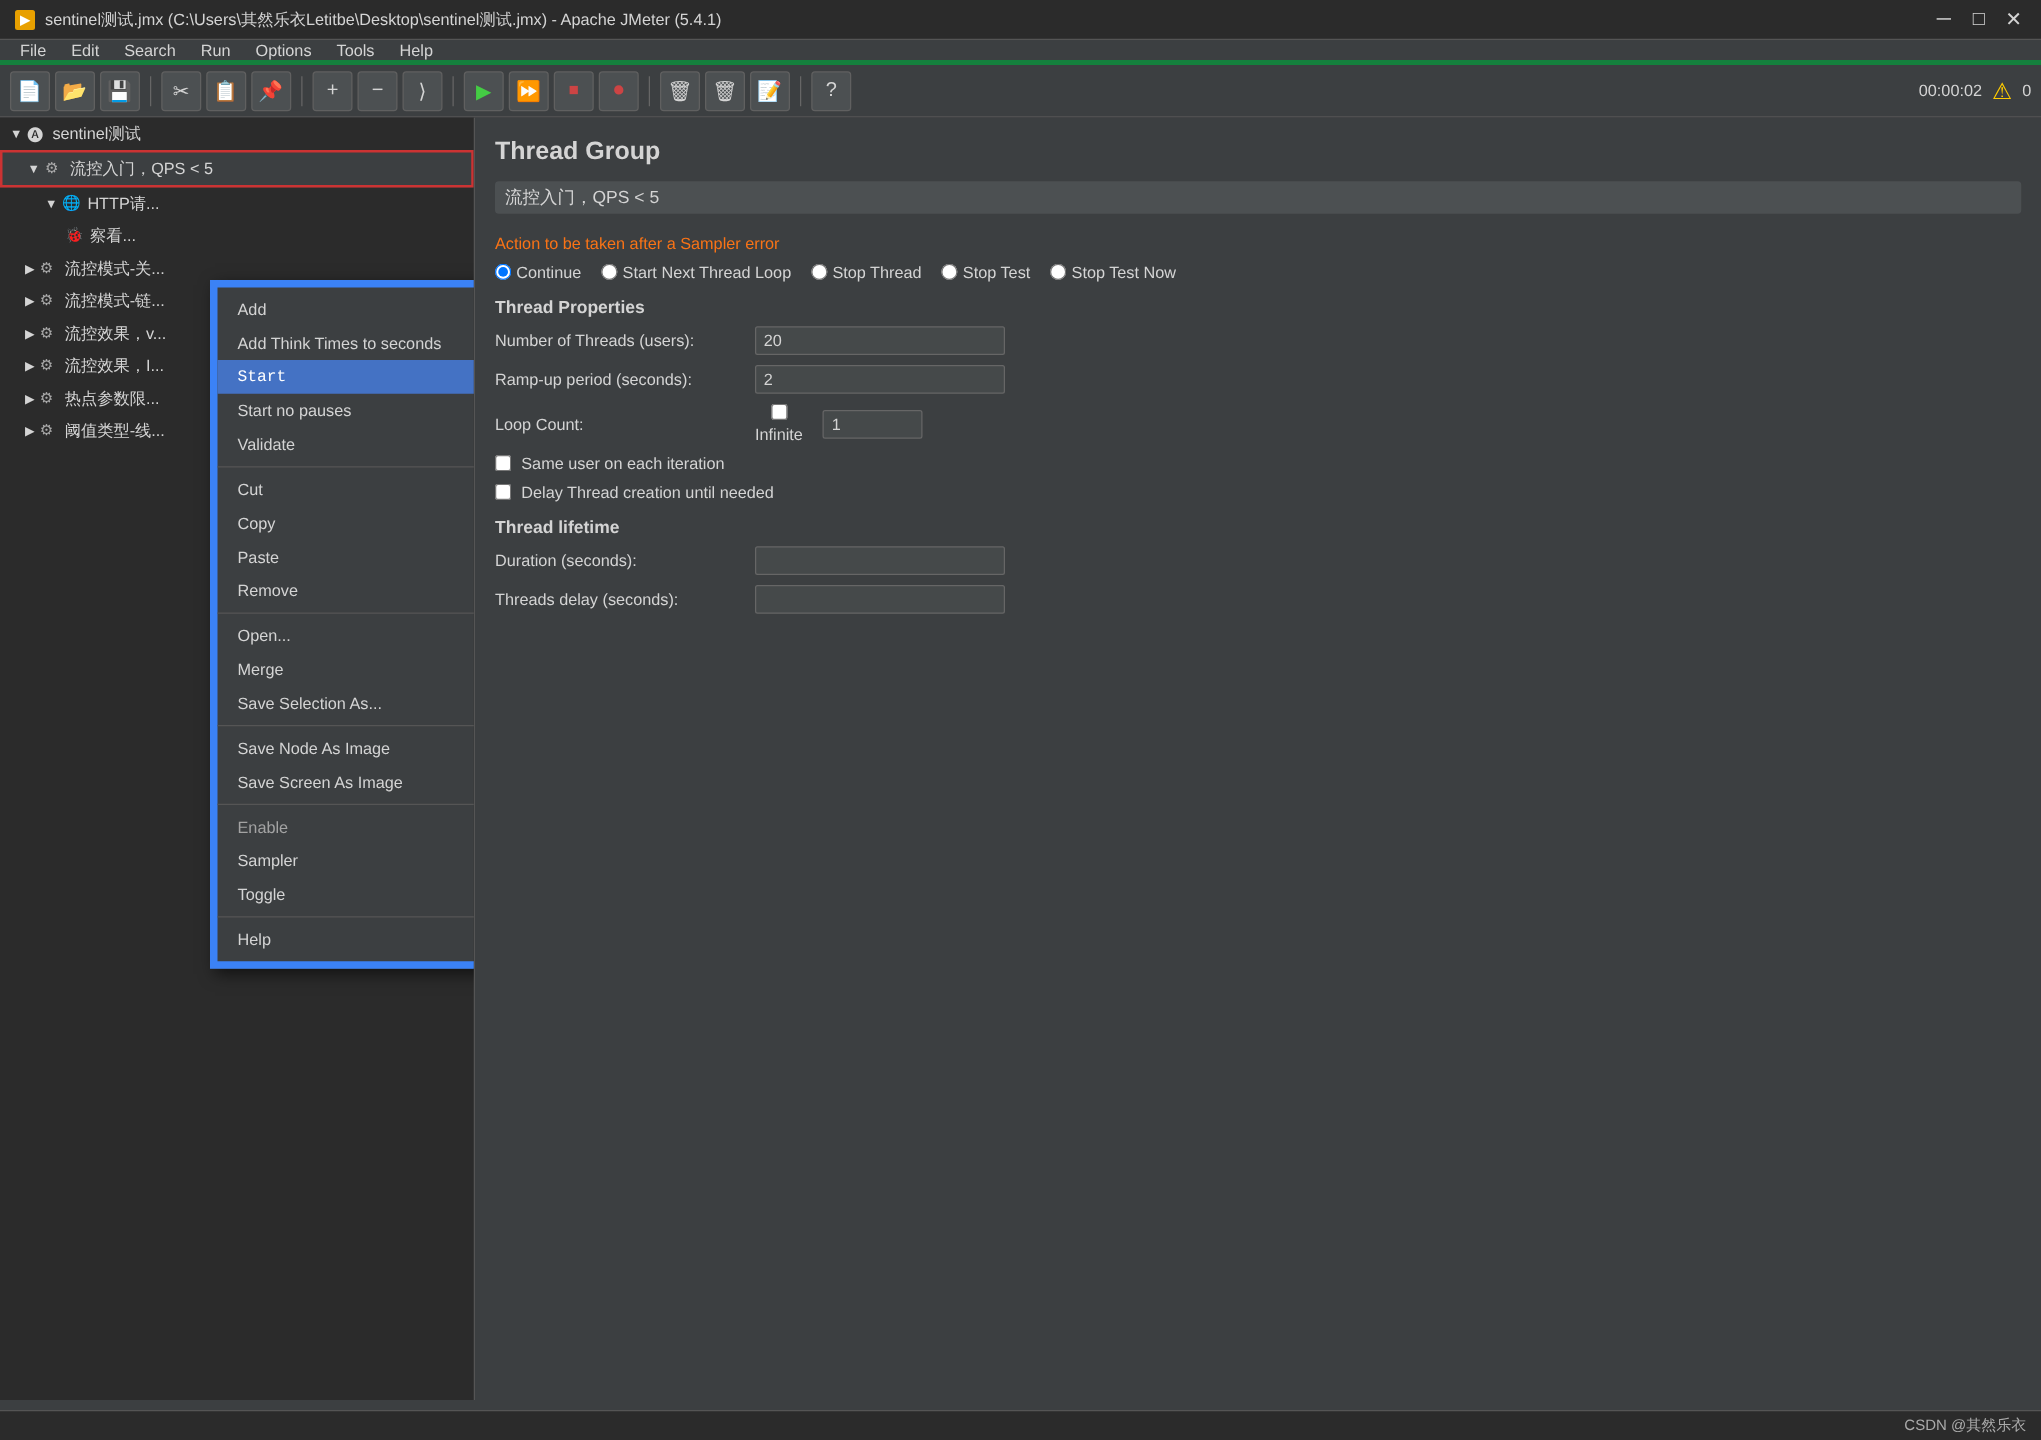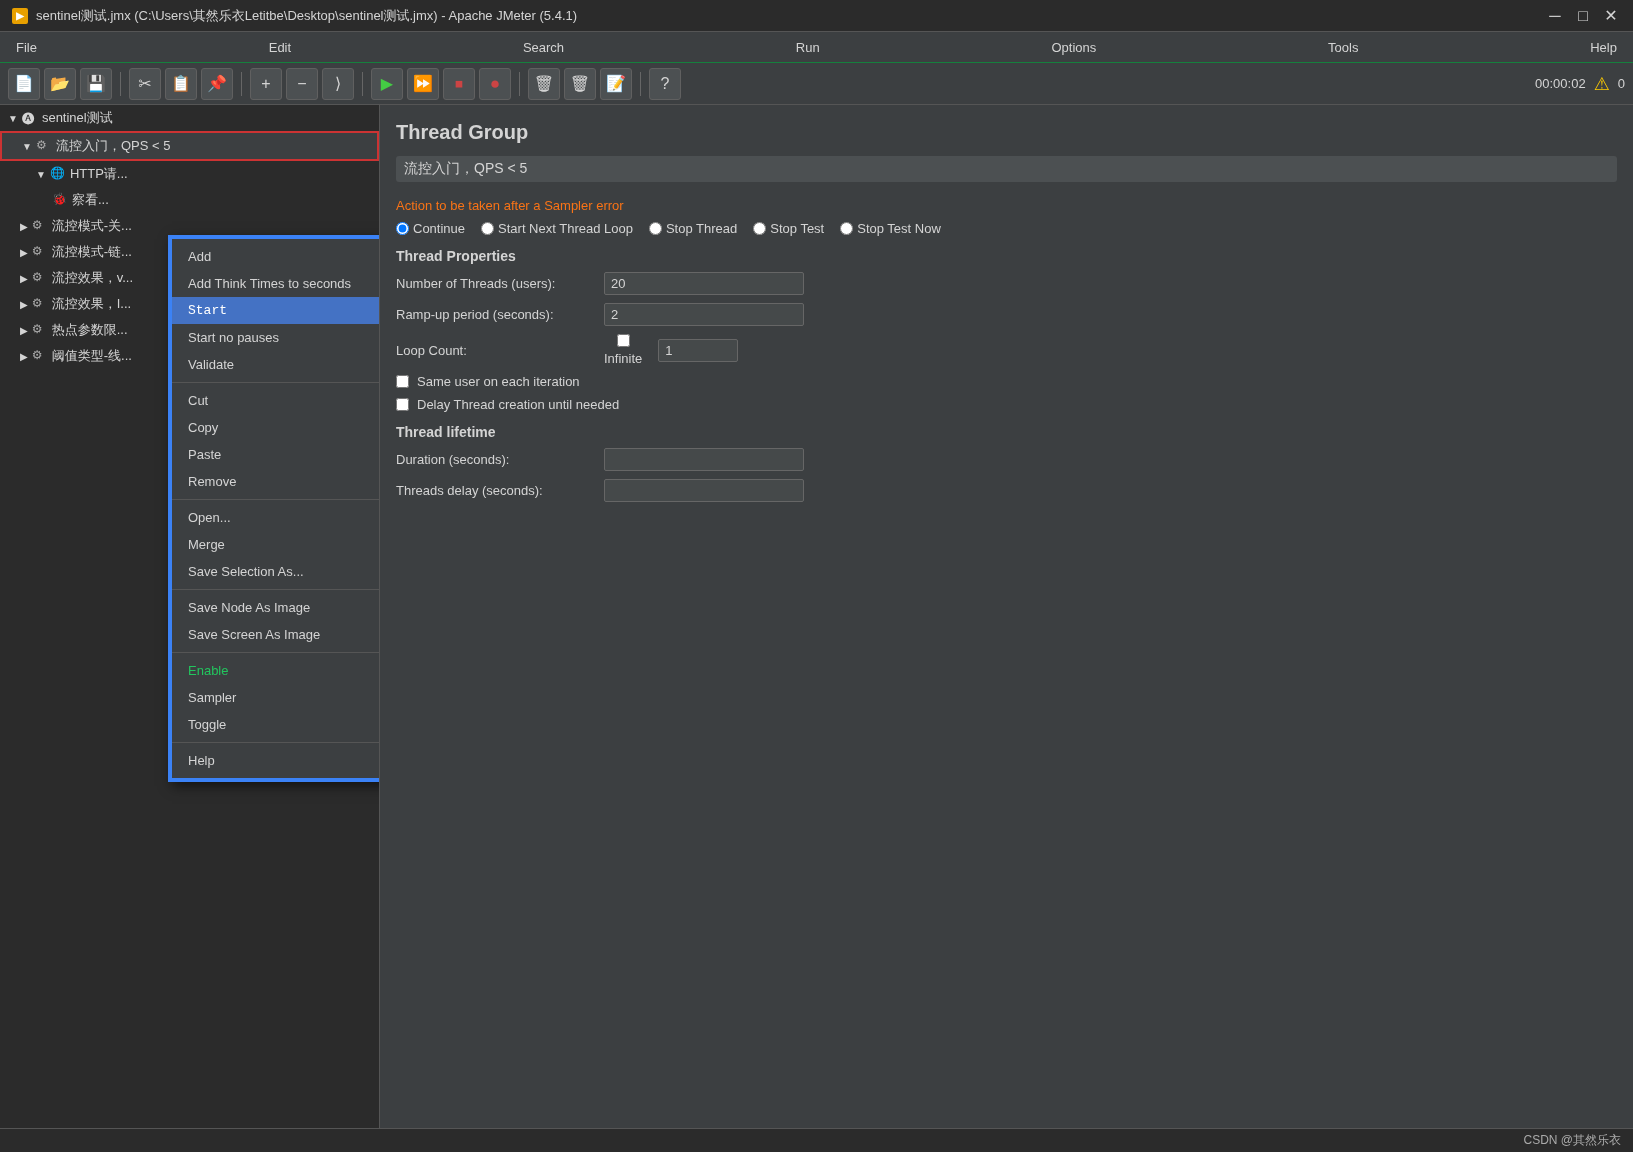--- a/index.html
+++ b/index.html
@@ -58,27 +58,26 @@
       cursor: pointer;
       font-size: 16px;
       display: flex;
       align-items: center;
       justify-content: center;
     }
 
     
     .menu-bar {
       background: #3c3f41;
-      height: 31px;
+      height: 20px;
       display: flex;
       align-items: center;
       padding: 0 8px;
-      border-bottom: 1px solid #15803d;
+      border-bottom: 4px solid #15803d;
       gap: 4px;
-      justify-content: space-between;
     }
     .menu-item {
       padding: 4px 8px;
       cursor: pointer;
       color: #d4d4d4;
       font-size: 13px;
       border-radius: 3px;
     }
 
     
@@ -157,36 +156,36 @@
     }
     .gear-icon { color: #aaa; }
 
     
     .context-menu {
       position: absolute;
       left: 168px;
       top: 130px;
       width: 320px;
       background: #3c3f41;
-      border: 4px solid #3b82f6;
+      border: 6px solid #3b82f6;
       box-shadow: 4px 4px 12px rgba(0,0,0,0.6);
       z-index: 100;
       padding: 4px 0;
     }
     .ctx-item {
       display: flex;
       align-items: center;
       justify-content: space-between;
       padding: 6px 16px;
       cursor: pointer;
       font-size: 13px;
       color: #d4d4d4;
     }
     .ctx-item.active { background: #4472c4; color: white; font-family: Liberation Mono, monospace; }
-    .ctx-item.disabled { color: #22c55e; cursor: default; }
+    .ctx-item.disabled { color: #a3a3a3; cursor: default; }
     .ctx-separator {
       height: 1px;
       background: #555;
       margin: 4px 0;
     }
 
     
     .right-panel {
       flex: 1;
       background: #3c3f41;

